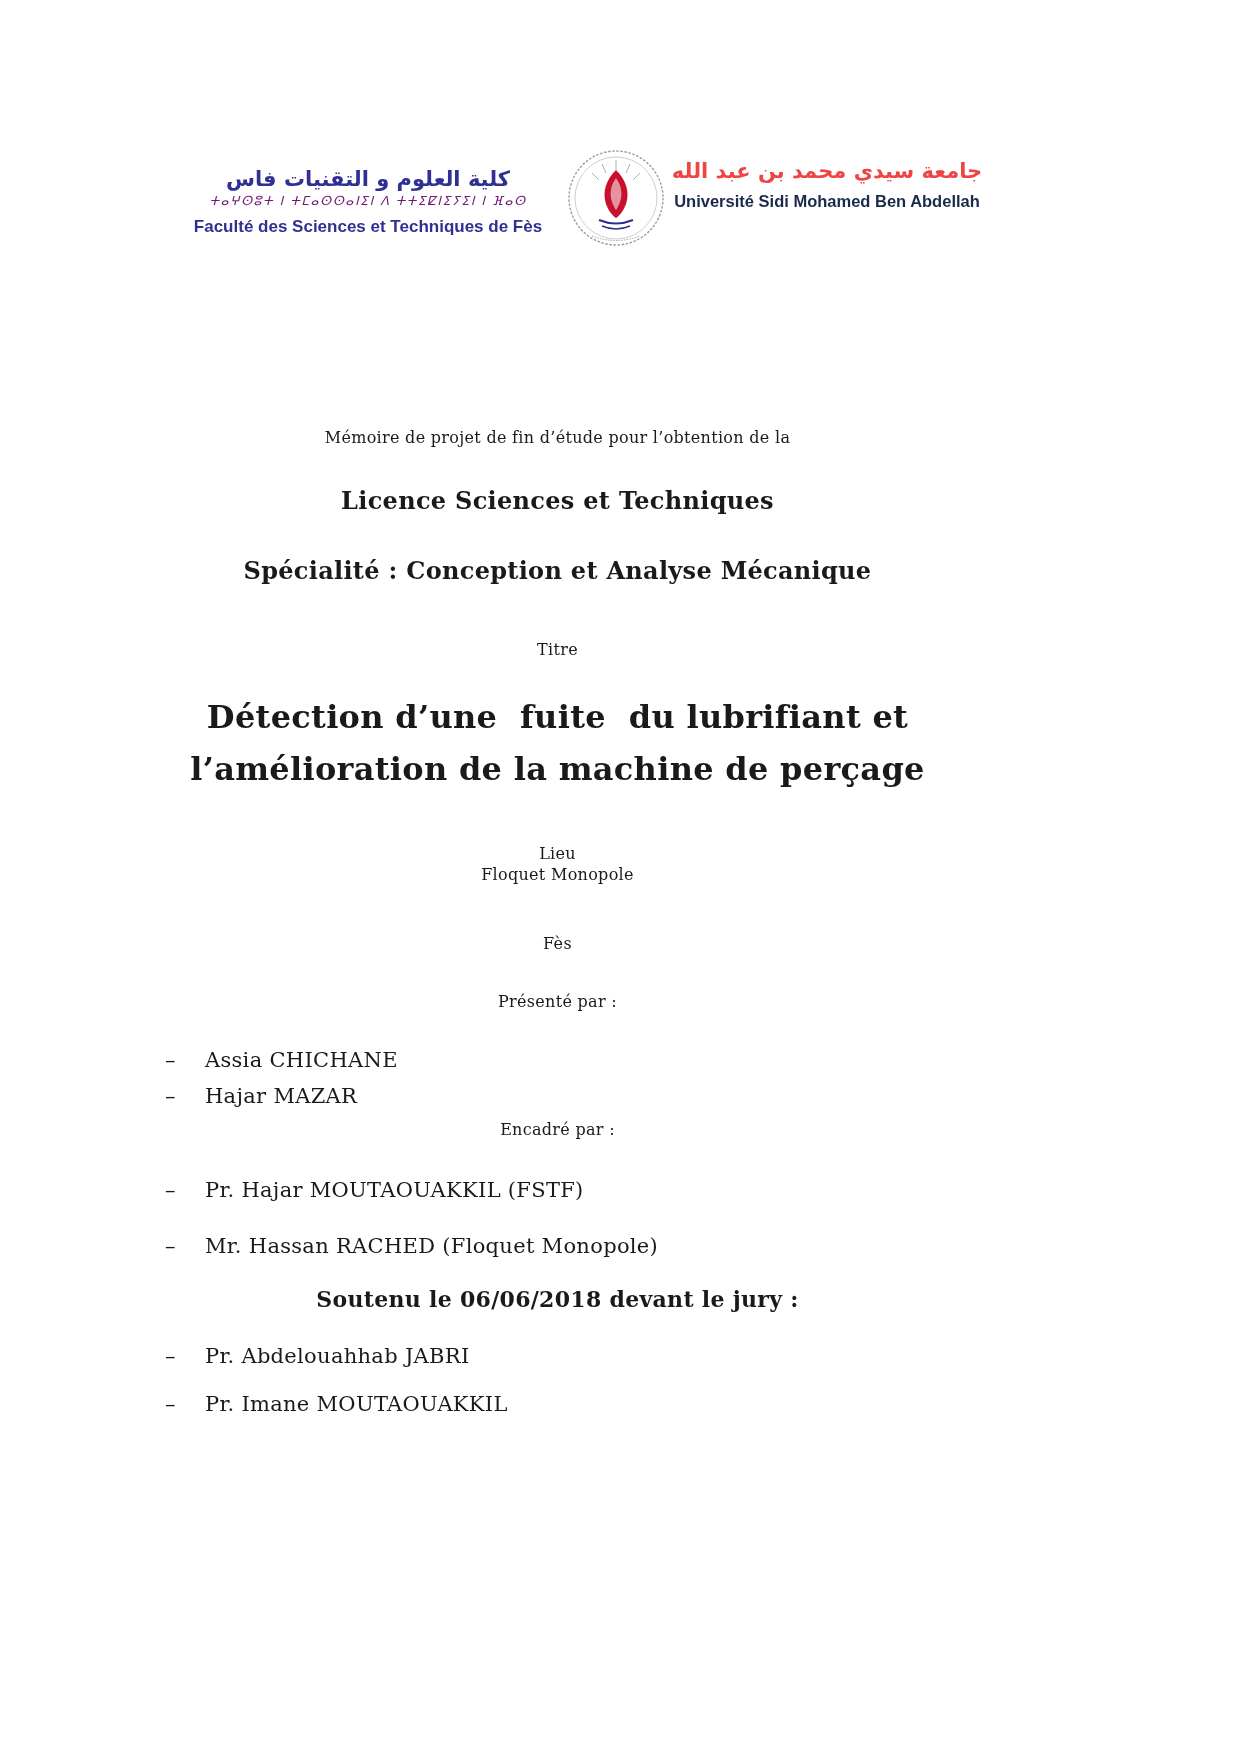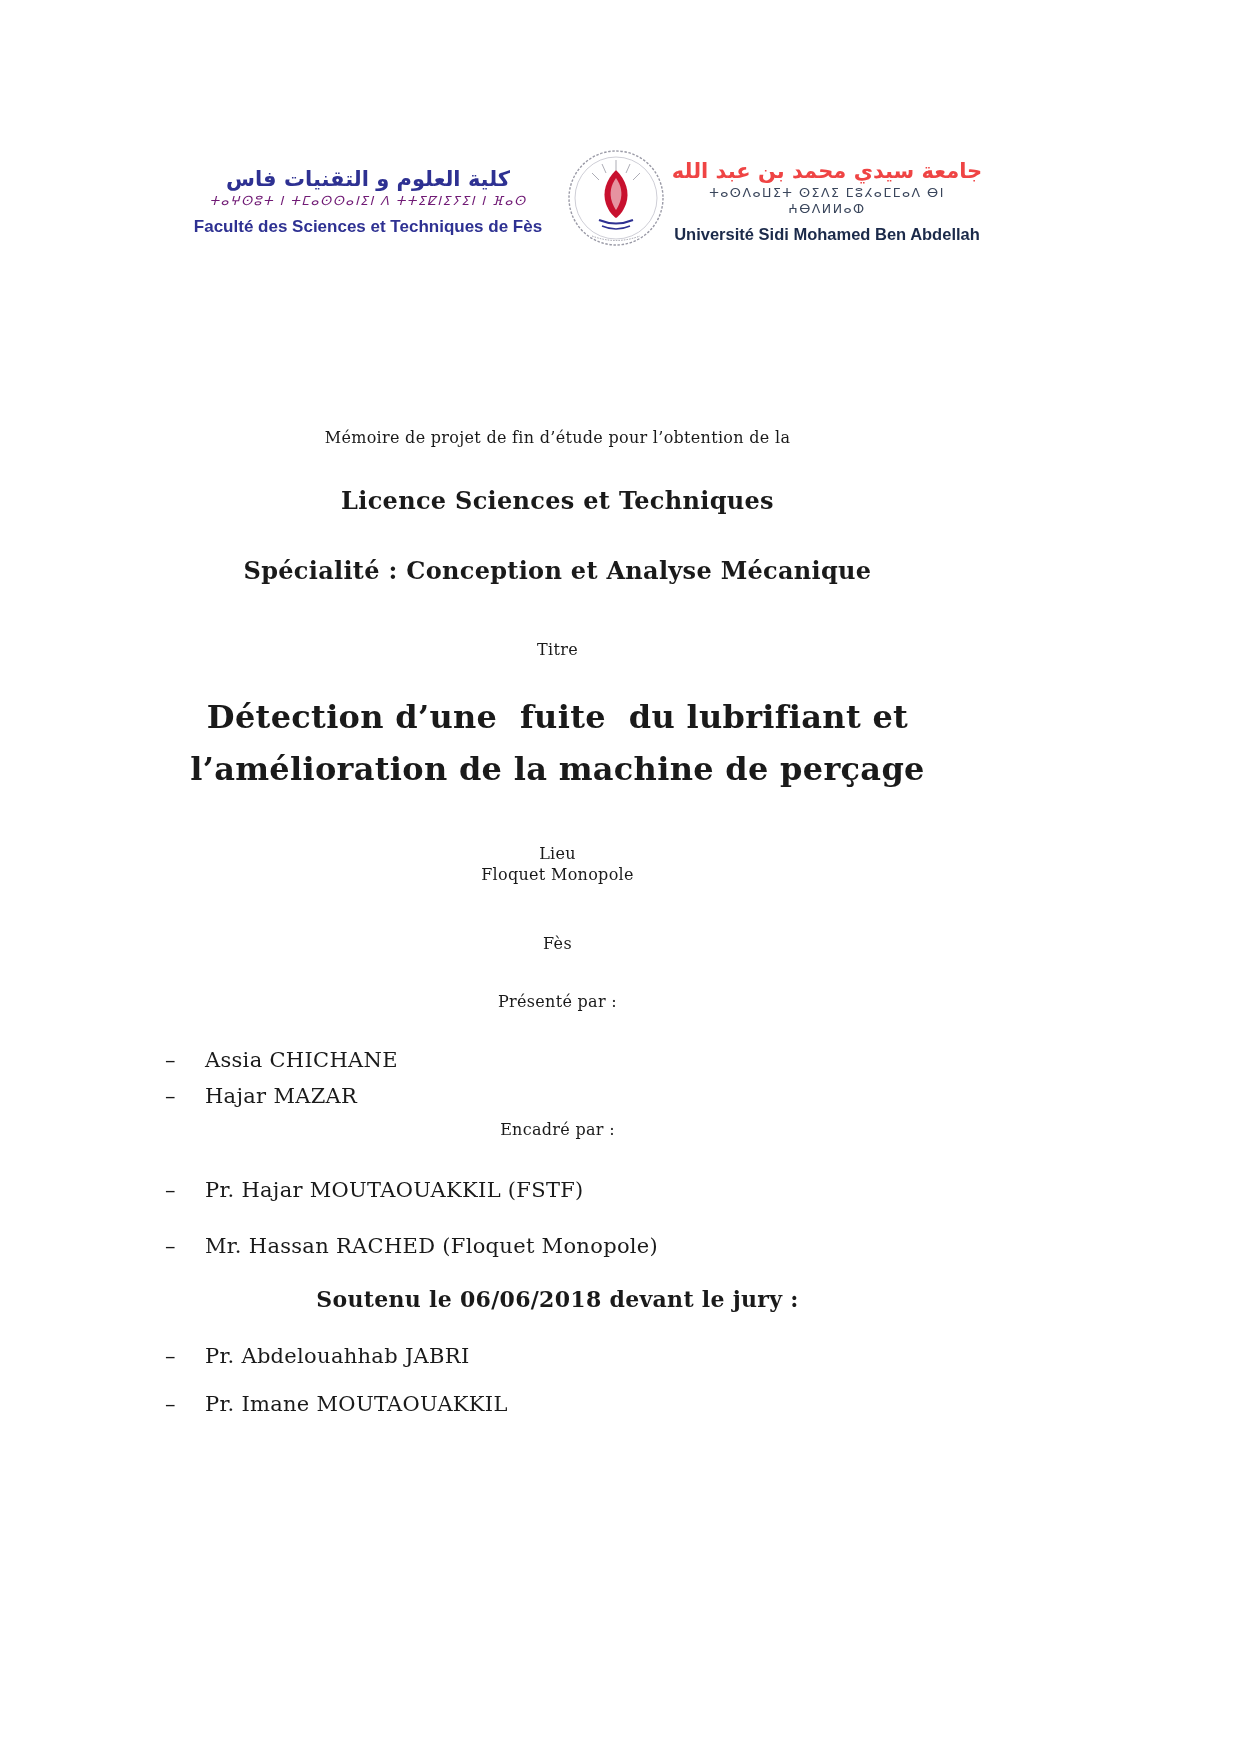--- a/index.html
+++ b/index.html
@@ -78,21 +78,20 @@
 
       <path d="M33 74 Q50 81 67 74" fill="none" stroke="#2e3192" stroke-width="2"></path>
       <path d="M36 80 Q50 86 64 80" fill="none" stroke="#2e3192" stroke-width="1.4"></path>
 
       <path d="M26 90 Q50 99 74 90" fill="none" stroke="#8a8a97" stroke-width="0.8" stroke-dasharray="1.5 1.2"></path>
     </svg>
   </div>
 
   <div class="hdr-block hdr-right">
     <div class="arabic">جامعة سيدي محمد بن عبد الله</div>
-    <div class="tifinagh">ⵜⴰⵙⴷⴰⵡⵉⵜ ⵙⵉⴷⵉ ⵎⵓⵃⴰⵎⵎⴰⴷ ⴱⵏ ⵄⴱⴷⵍⵍⴰⵀ</div>
     <div class="latin-hdr">Université Sidi Mohamed Ben Abdellah</div>
   </div>
 
   <div class="col">
 
     <div class="cline small" style="top:428px">Mémoire de projet de fin d’étude pour l’obtention de la</div>
 
     <div class="cline big" style="top:486px">Licence Sciences et Techniques</div>
 
     <div class="cline big" style="top:556px">Spécialité : Conception et Analyse Mécanique</div>

